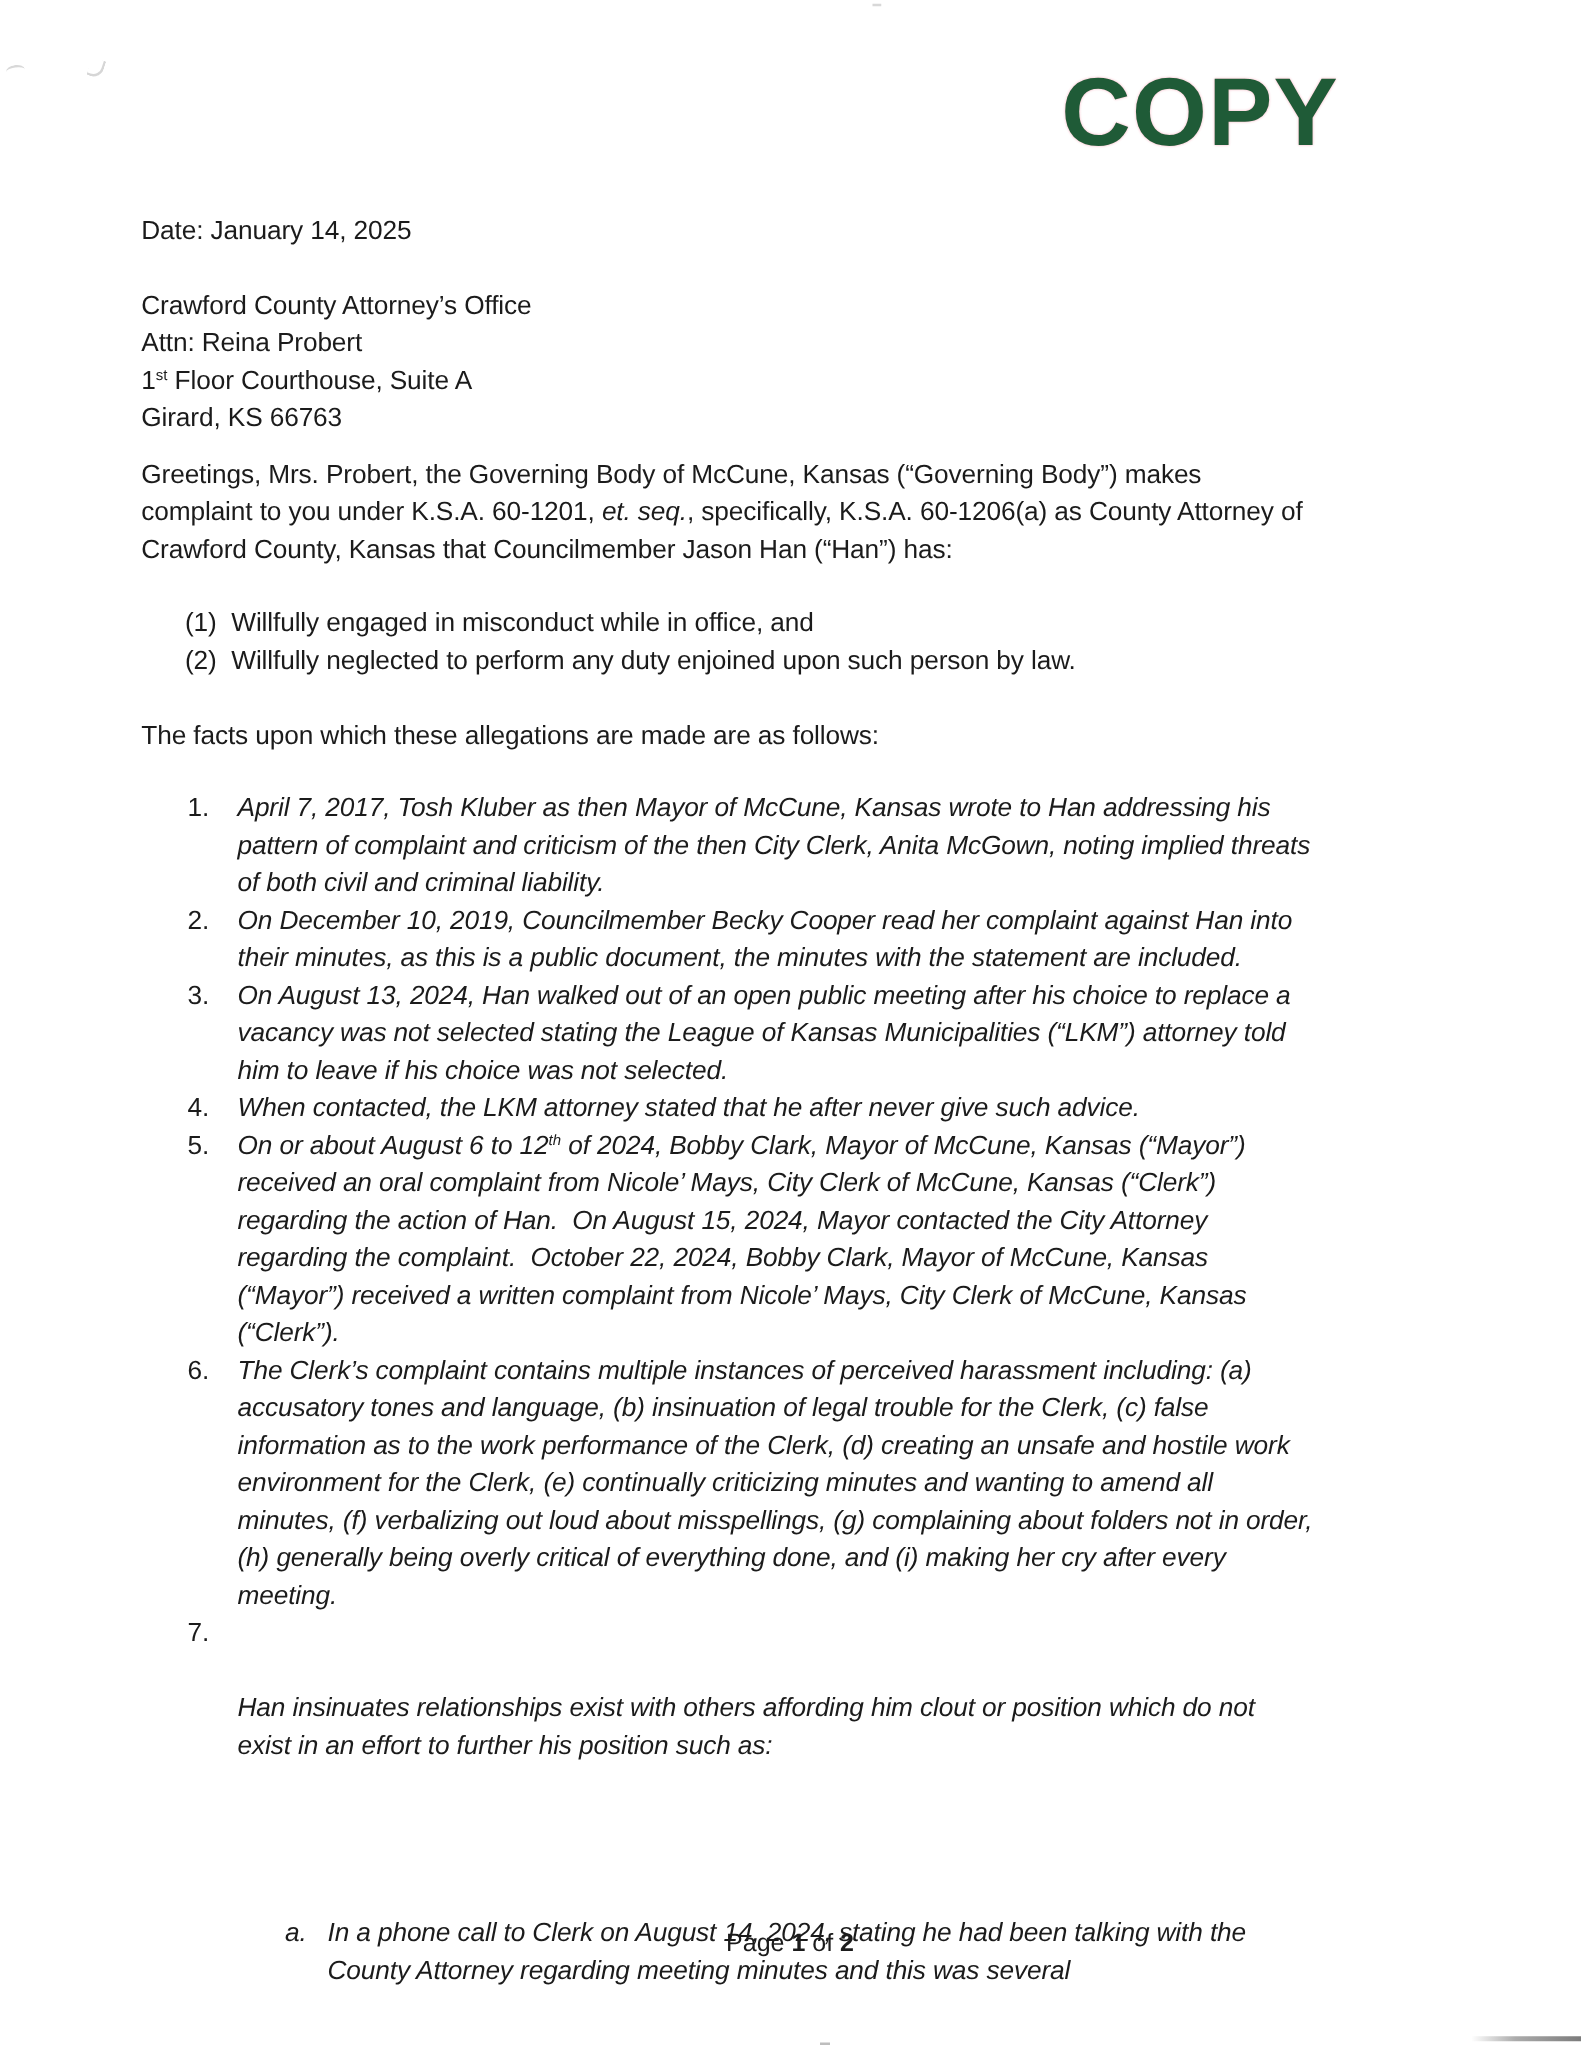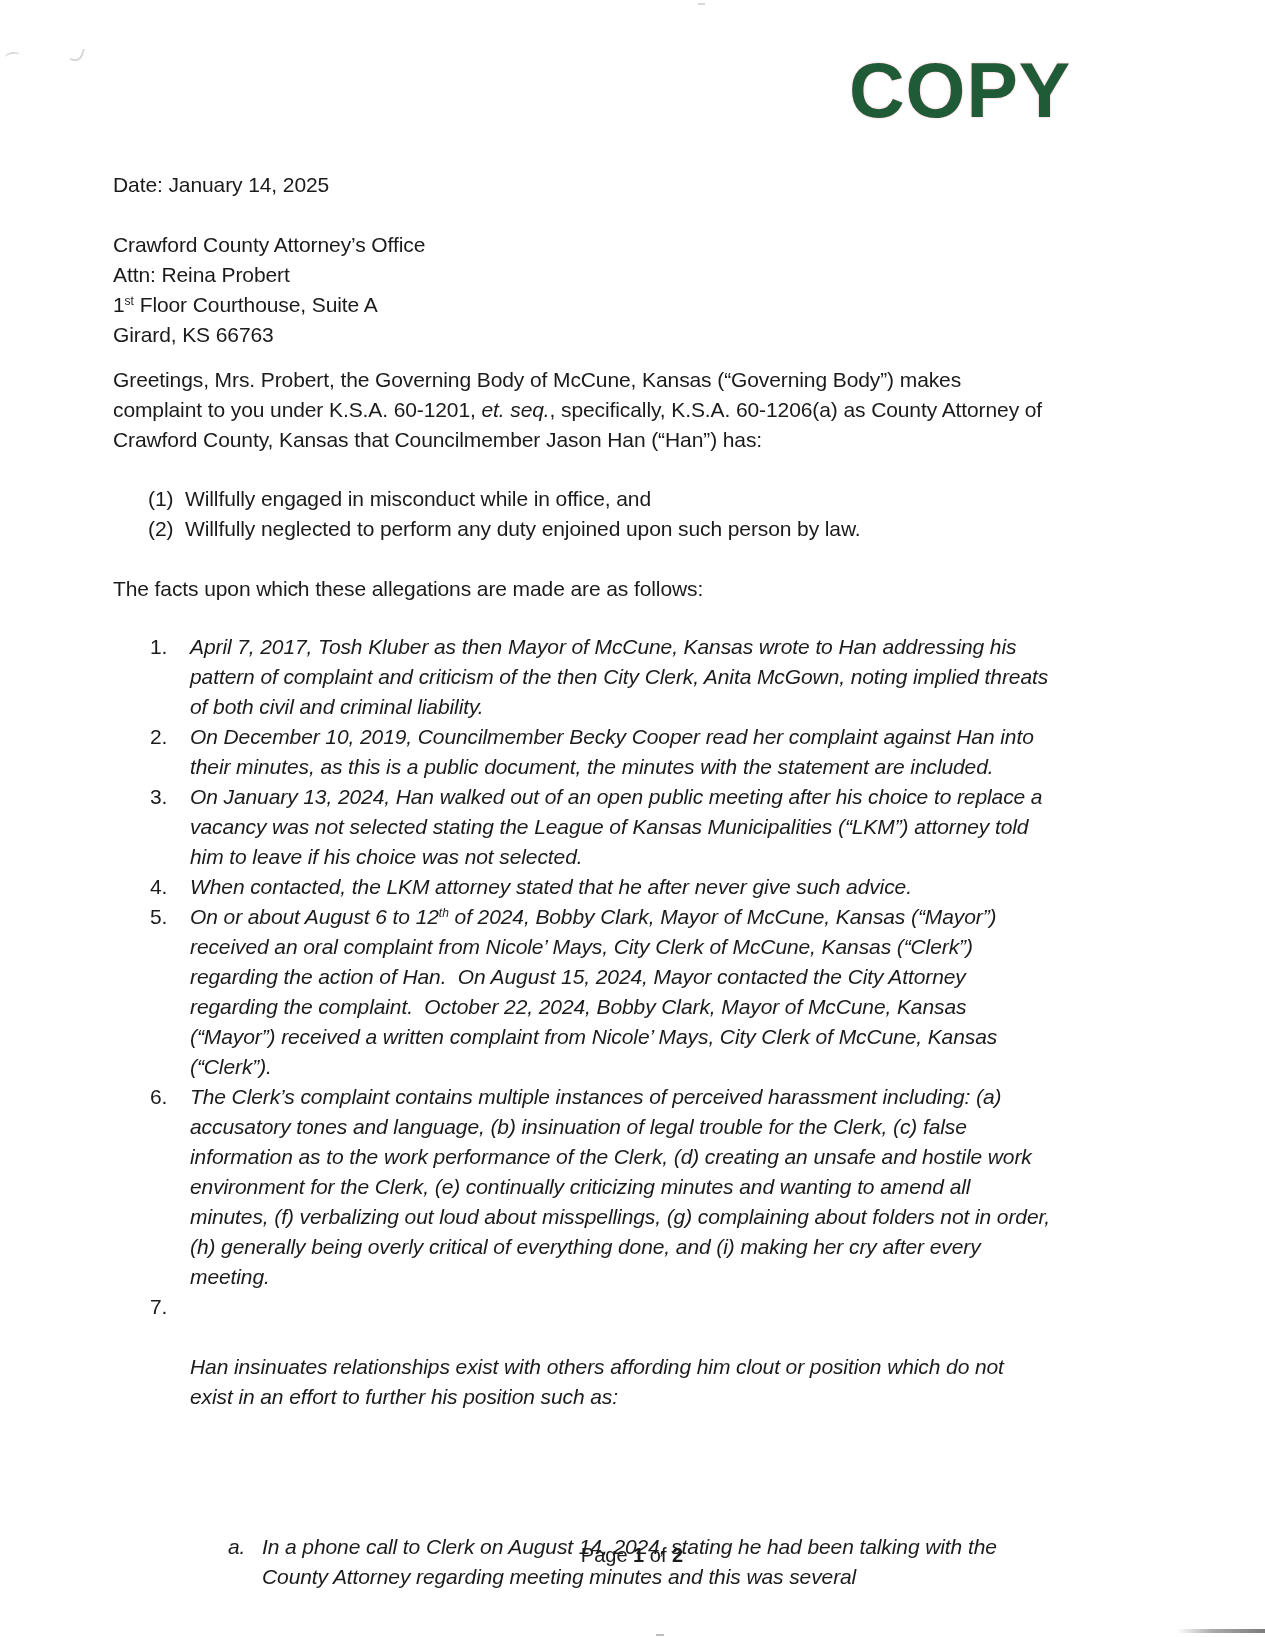--- a/index.html
+++ b/index.html
@@ -119,21 +119,21 @@
         <span class="ftext">April 7, 2017, Tosh Kluber as then Mayor of McCune, Kansas wrote to Han addressing his pattern of complaint and criticism of the then City Clerk, Anita McGown, noting implied threats of both civil and criminal liability.</span>
       </div>
 
       <div class="fact">
         <span class="marker">2.</span>
         <span class="ftext">On December 10, 2019, Councilmember Becky Cooper read her complaint against Han into their minutes, as this is a public document, the minutes with the statement are included.</span>
       </div>
 
       <div class="fact">
         <span class="marker">3.</span>
-        <span class="ftext">On January 13, 2024, Han walked out of an open public meeting after his choice to replace a vacancy was not selected stating the League of Kansas Municipalities (“LKM”) attorney told him to leave if his choice was not selected.</span>
+        <span class="ftext">On August 13, 2024, Han walked out of an open public meeting after his choice to replace a vacancy was not selected stating the League of Kansas Municipalities (“LKM”) attorney told him to leave if his choice was not selected.</span>
       </div>
 
       <div class="fact">
         <span class="marker">4.</span>
         <span class="ftext">When contacted, the LKM attorney stated that he after never give such advice.</span>
       </div>
 
       <div class="fact">
         <span class="marker">5.</span>
         <span class="ftext"><span>On or about August 6 to 12</span><sup>th</sup><span> of 2024, Bobby Clark, Mayor of McCune, Kansas (“Mayor”) received an oral complaint from Nicole’ Mays, City Clerk of McCune, Kansas (“Clerk”) regarding the action of Han.  On August 15, 2024, Mayor contacted the City Attorney regarding the complaint.  October 22, 2024, Bobby Clark, Mayor of McCune, Kansas (“Mayor”) received a written complaint from Nicole’ Mays, City Clerk of McCune, Kansas (“Clerk”).</span></span>

